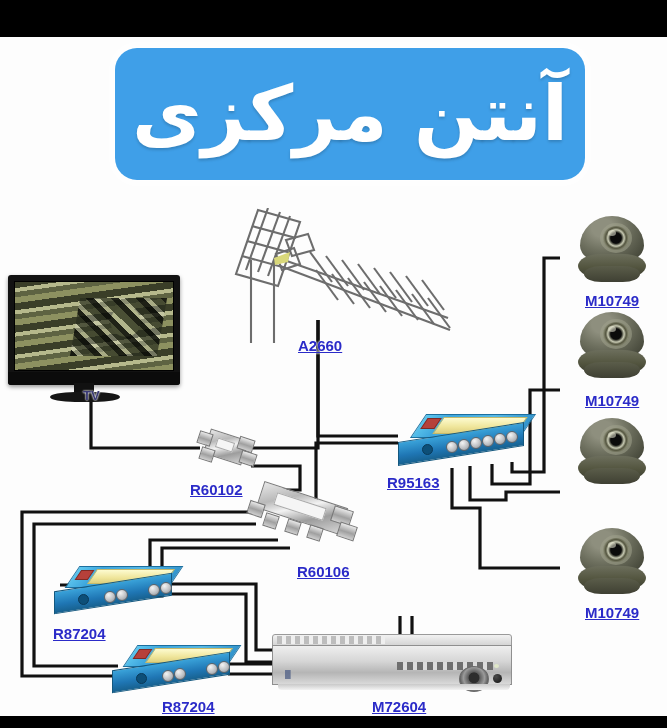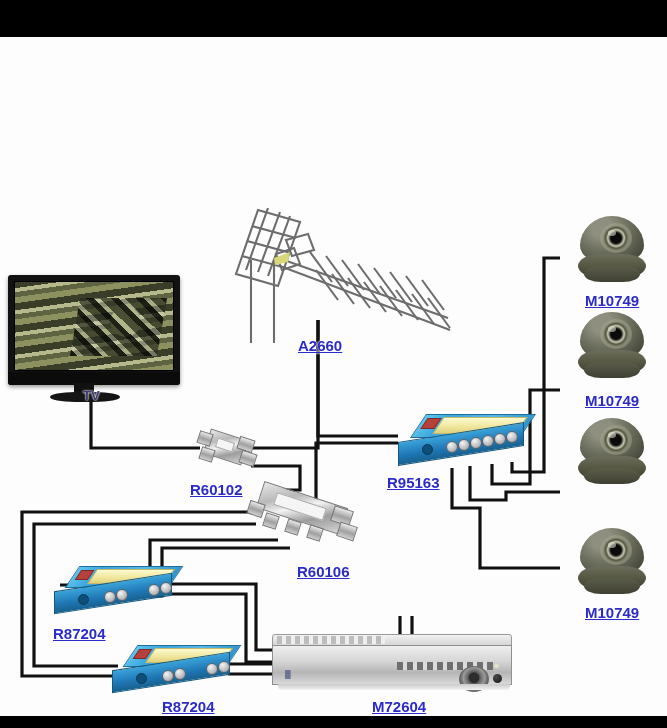--- a/index.html
+++ b/index.html
@@ -208,20 +208,23 @@
 
     <path d="M 172 584 L 256 584 L 256 650 L 272 650"></path>
     <path d="M 172 594 L 246 594 L 246 662 L 272 662"></path>
     <path d="M 228 664 L 272 664"></path>
     <path d="M 228 674 L 272 674"></path>
 
     <path d="M 400 636 L 400 616"></path>
     <path d="M 412 636 L 412 616"></path>
   </svg>
 
+  <div class="title-box">
+    <div class="title-text">آنتن مرکزی</div>
+  </div>
 
   <div class="tv-body">
     <div class="tv-screen"></div>
     <div class="tv-chin"></div>
   </div>
   <div class="tv-neck"></div>
   <div class="tv-base"></div>
   <div class="lbl tv" style="left:83px;top:388px;">TV</div>
 
   <svg class="ant" viewBox="0 0 225 135">

